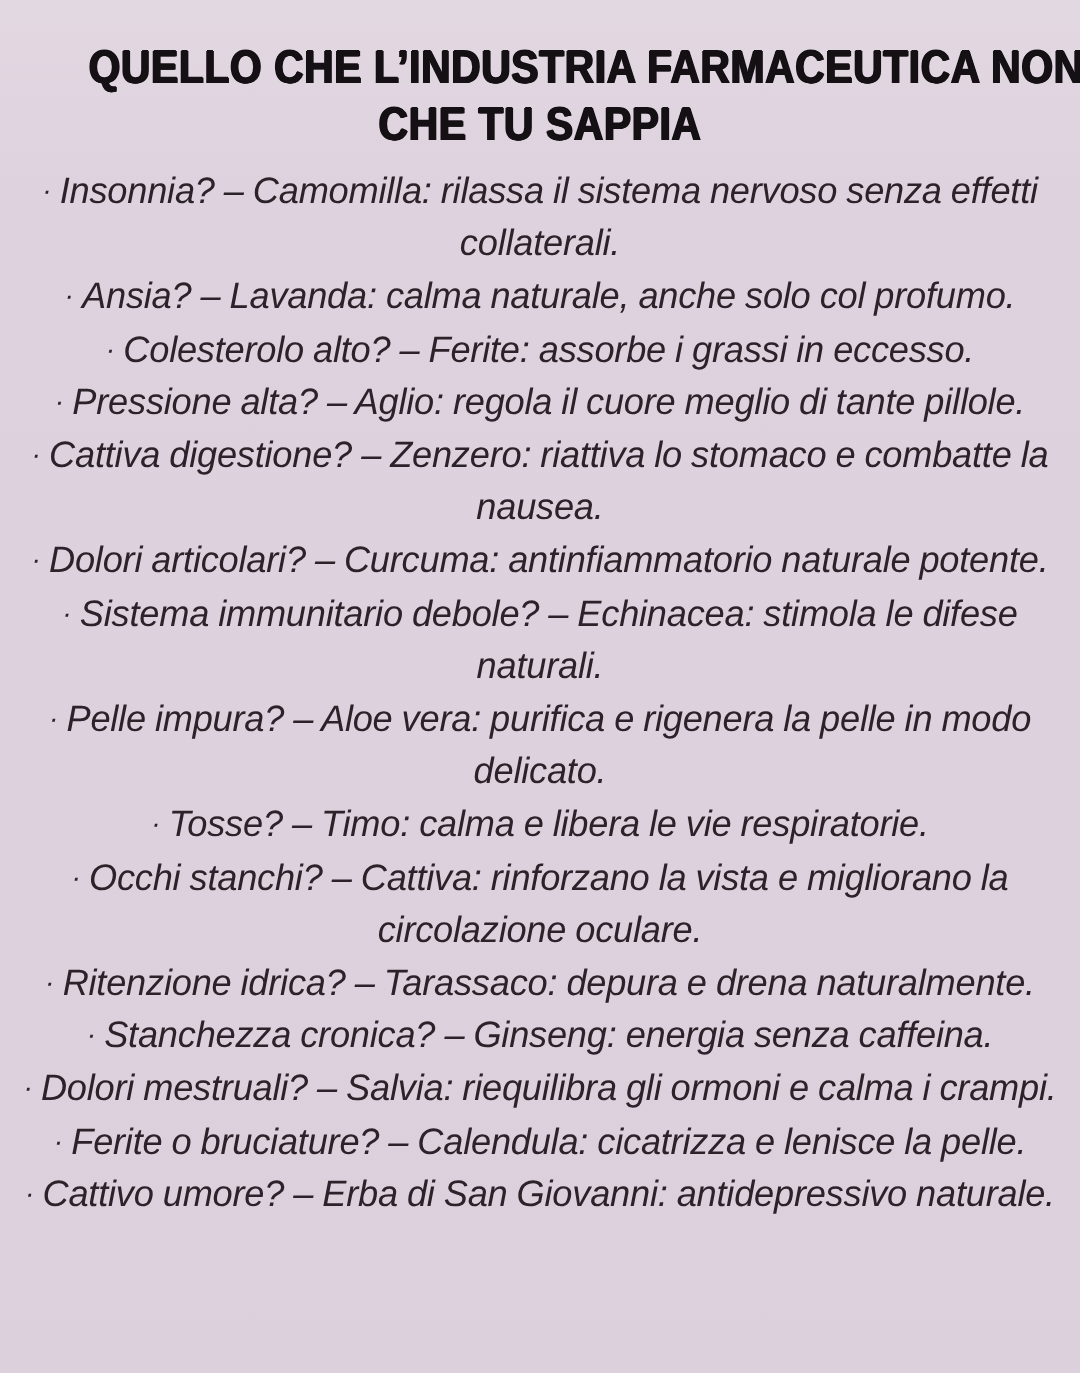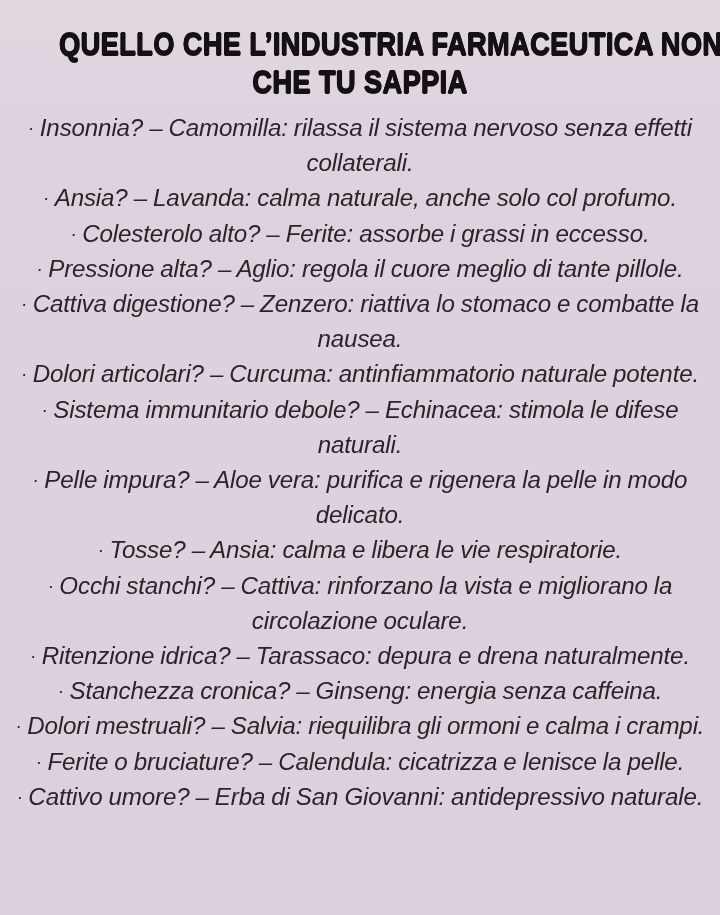--- a/index.html
+++ b/index.html
@@ -95,21 +95,21 @@
 
   <ul class="entries">
       <li class="entry"><span class="bullet">· </span><span>Insonnia?</span><span> – </span><span>Camomilla</span><span>: </span><span>rilassa il sistema nervoso senza effetti collaterali.</span></li>
       <li class="entry"><span class="bullet">· </span><span>Ansia?</span><span> – </span><span>Lavanda</span><span>: </span><span>calma naturale, anche solo col profumo.</span></li>
       <li class="entry"><span class="bullet">· </span><span>Colesterolo alto?</span><span> – </span><span>Ferite</span><span>: </span><span>assorbe i grassi in eccesso.</span></li>
       <li class="entry"><span class="bullet">· </span><span>Pressione alta?</span><span> – </span><span>Aglio</span><span>: </span><span>regola il cuore meglio di tante pillole.</span></li>
       <li class="entry"><span class="bullet">· </span><span>Cattiva digestione?</span><span> – </span><span>Zenzero</span><span>: </span><span>riattiva lo stomaco e combatte la nausea.</span></li>
       <li class="entry"><span class="bullet">· </span><span>Dolori articolari?</span><span> – </span><span>Curcuma</span><span>: </span><span>antinfiammatorio naturale potente.</span></li>
       <li class="entry"><span class="bullet">· </span><span>Sistema immunitario debole?</span><span> – </span><span>Echinacea</span><span>: </span><span>stimola le difese naturali.</span></li>
       <li class="entry"><span class="bullet">· </span><span>Pelle impura?</span><span> – </span><span>Aloe vera</span><span>: </span><span>purifica e rigenera la pelle in modo delicato.</span></li>
-      <li class="entry"><span class="bullet">· </span><span>Tosse?</span><span> – </span><span>Ansia</span><span>: </span><span>calma e libera le vie respiratorie.</span></li>
+      <li class="entry"><span class="bullet">· </span><span>Tosse?</span><span> – </span><span>Timo</span><span>: </span><span>calma e libera le vie respiratorie.</span></li>
       <li class="entry"><span class="bullet">· </span><span>Occhi stanchi?</span><span> – </span><span>Cattiva</span><span>: </span><span>rinforzano la vista e migliorano la circolazione oculare.</span></li>
       <li class="entry"><span class="bullet">· </span><span>Ritenzione idrica?</span><span> – </span><span>Tarassaco</span><span>: </span><span>depura e drena naturalmente.</span></li>
       <li class="entry"><span class="bullet">· </span><span>Stanchezza cronica?</span><span> – </span><span>Ginseng</span><span>: </span><span>energia senza caffeina.</span></li>
       <li class="entry"><span class="bullet">· </span><span>Dolori mestruali?</span><span> – </span><span>Salvia</span><span>: </span><span>riequilibra gli ormoni e calma i crampi.</span></li>
       <li class="entry"><span class="bullet">· </span><span>Ferite o bruciature?</span><span> – </span><span>Calendula</span><span>: </span><span>cicatrizza e lenisce la pelle.</span></li>
       <li class="entry"><span class="bullet">· </span><span>Cattivo umore?</span><span> – </span><span>Erba di San Giovanni</span><span>: </span><span>antidepressivo naturale.</span></li>
     </ul>
 
 </div>
 

